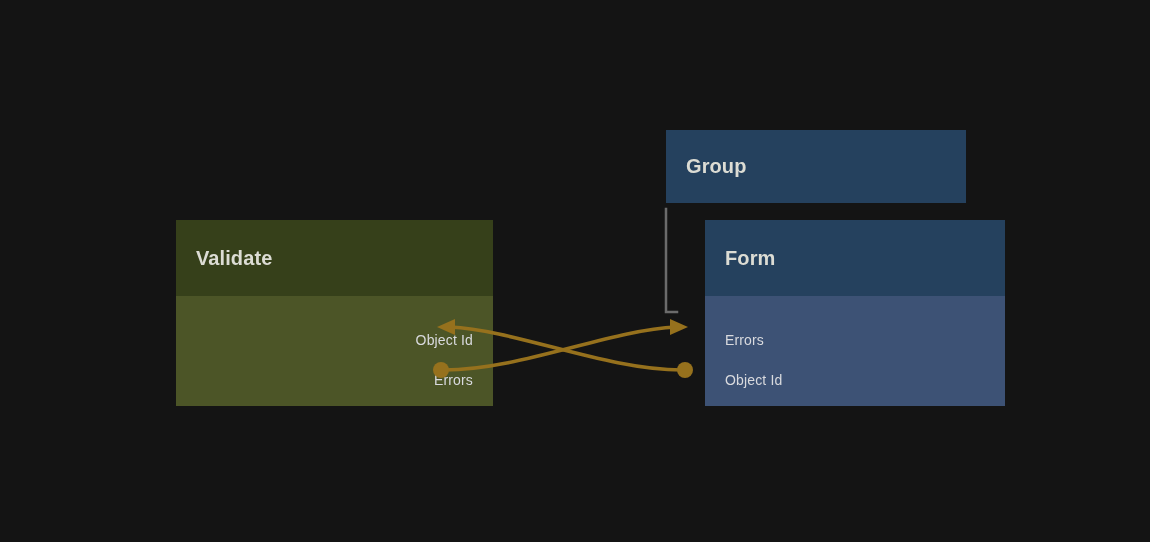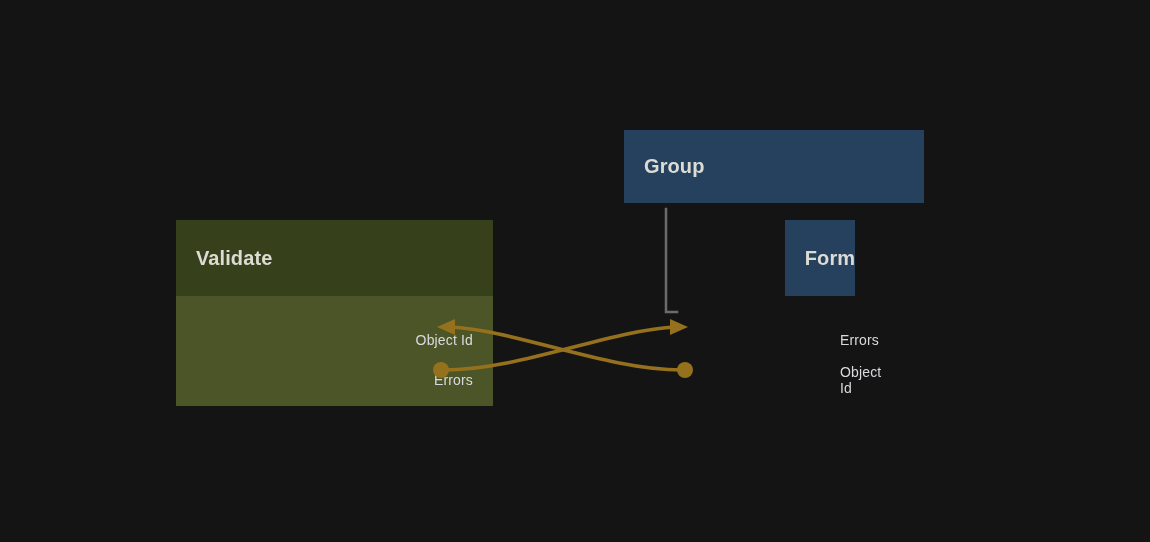--- a/index.html
+++ b/index.html
@@ -72,37 +72,36 @@
   #node-validate .node-header {
     height: 76px;
     background: #36401a;
   }
   #node-validate .node-body {
     background: #4c5527;
   }
 
   
   #node-group {
-    left: 624px;
+    left: 666px;
     top: 130px;
     width: 300px;
     height: 73px;
   }
   #node-group .node-header {
     height: 73px;
     background: #25415e;
   }
 
   
   #node-form {
-    left: 670px;
+    left: 705px;
     top: 220px;
     width: 300px;
     height: 186px;
-    align-items: center;
   }
   #node-form .node-header {
     height: 76px;
     background: #25415e;
   }
   #node-form .node-body {
     background: #3d5275;
   }
 
   

